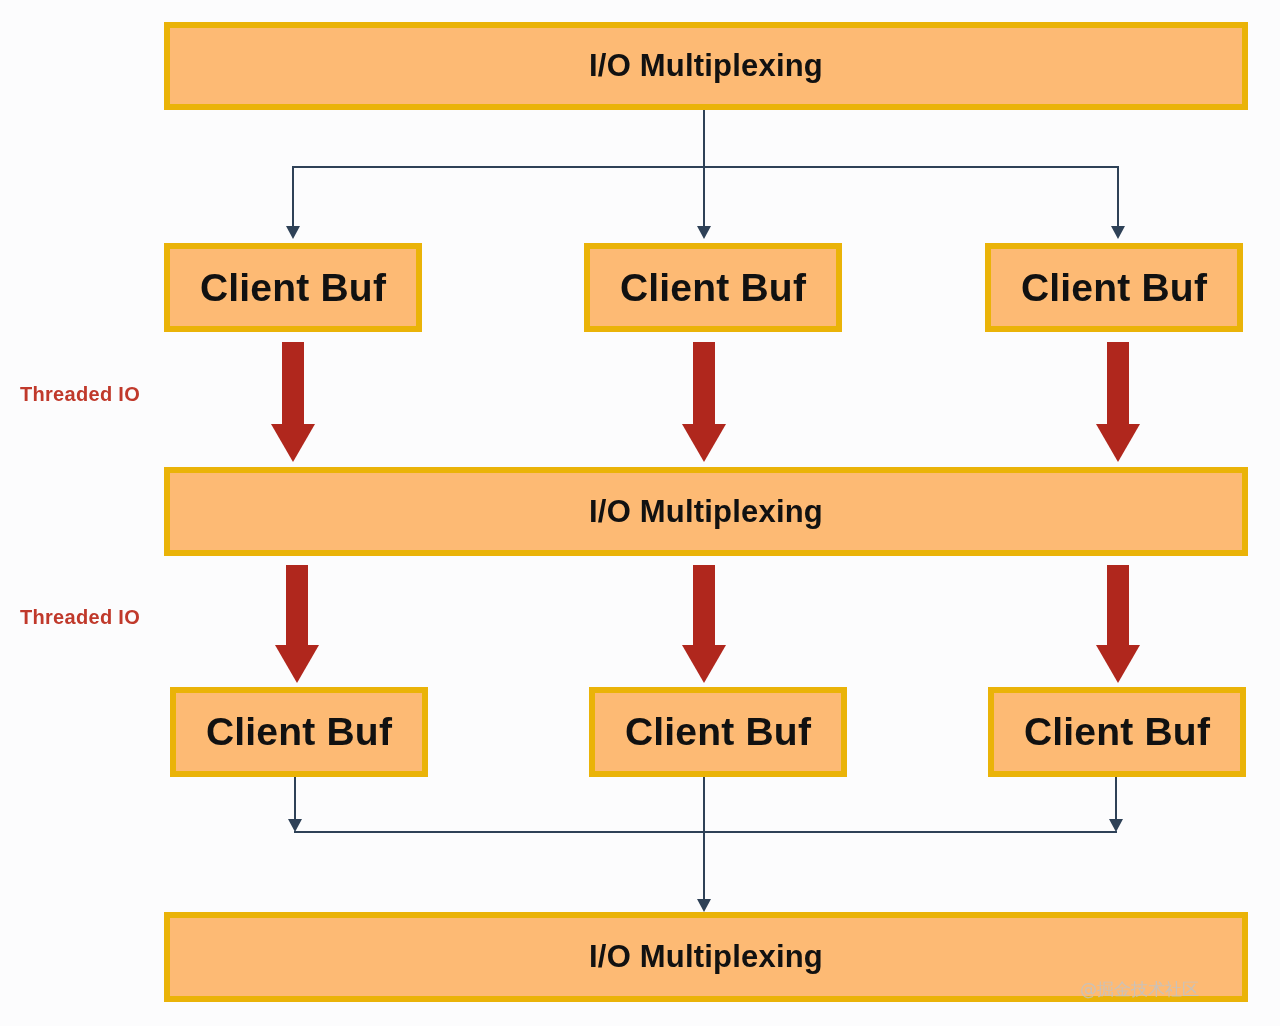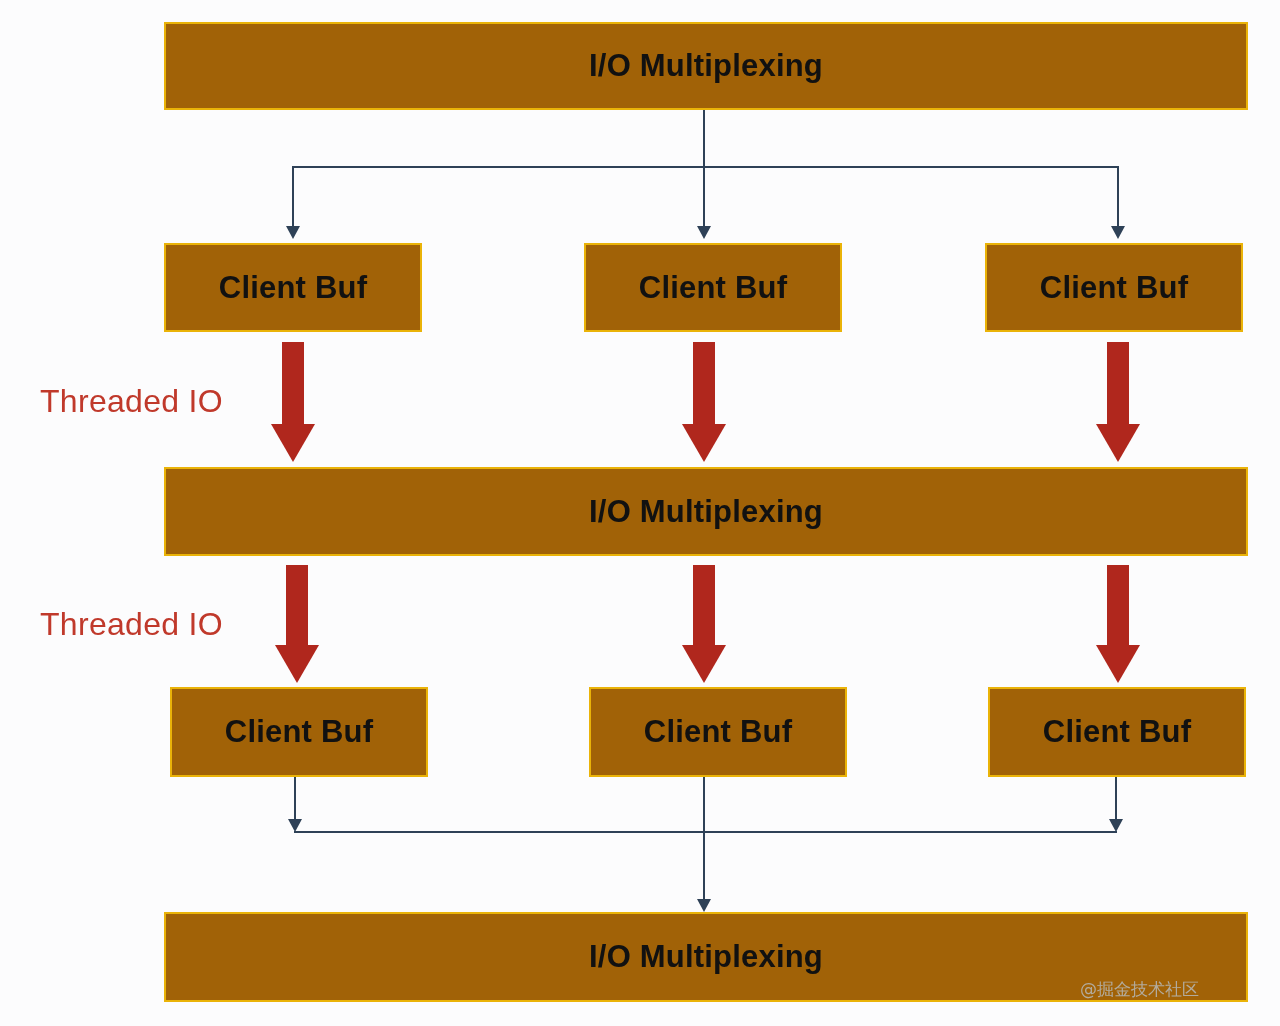--- a/index.html
+++ b/index.html
@@ -14,37 +14,37 @@
     position: relative;
     width: 1280px;
     height: 1026px;
     background: #fcfcfd;
     overflow: hidden;
   }
   
   .box {
     position: absolute;
     box-sizing: border-box;
-    background: #a16207;
-    border: 2px solid #eab308;
+    background: #fdba74;
+    border: 6px solid #eab308;
     display: flex;
     align-items: center;
     justify-content: center;
   }
   .box .label {
     color: #111111;
     font-weight: 700;
     letter-spacing: 0.2px;
     white-space: nowrap;
   }
   .box.wide .label {
     font-size: 31px;
   }
   .box.small .label {
-    font-size: 31px;
+    font-size: 39px;
     text-align: right;
   }
   
   .conn-v {
     position: absolute;
     width: 2px;
     background: #2e4157;
   }
   .conn-h {
     position: absolute;
@@ -79,25 +79,24 @@
     width: 0;
     height: 0;
     border-left: 22px solid transparent;
     border-right: 22px solid transparent;
     border-top: 38px solid #b0271d;
   }
   
   .side-label {
     position: absolute;
     color: #c0392b;
-    font-size: 32px;
-    font-weight: 400;
+    font-size: 20px;
+    font-weight: 700;
     white-space: nowrap;
     letter-spacing: 0.3px;
-    margin-left: 20px;
   }
   
   .watermark {
     position: absolute;
     color: #b9c4d0;
     font-size: 17px;
     opacity: 0.75;
     white-space: nowrap;
     font-family: "DejaVu Sans", sans-serif;
   }

